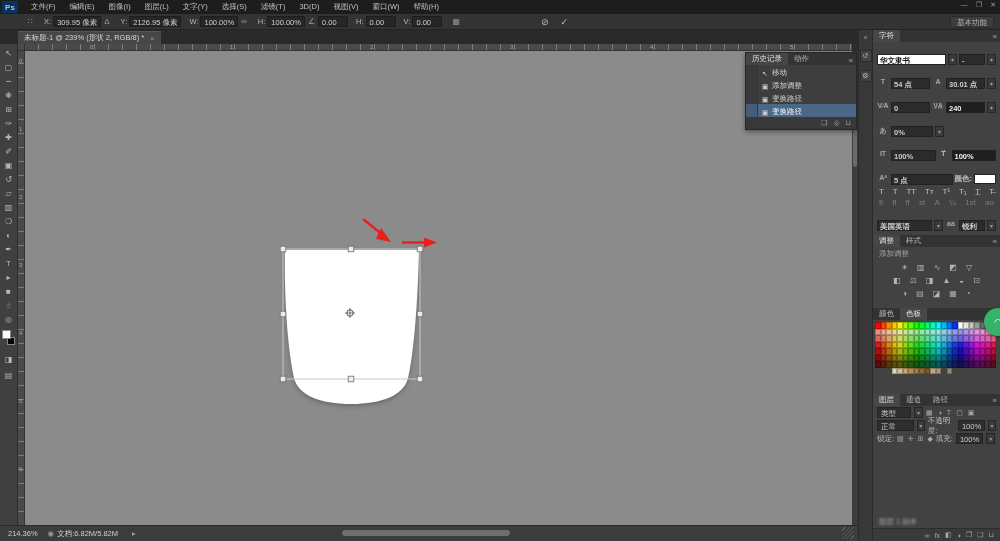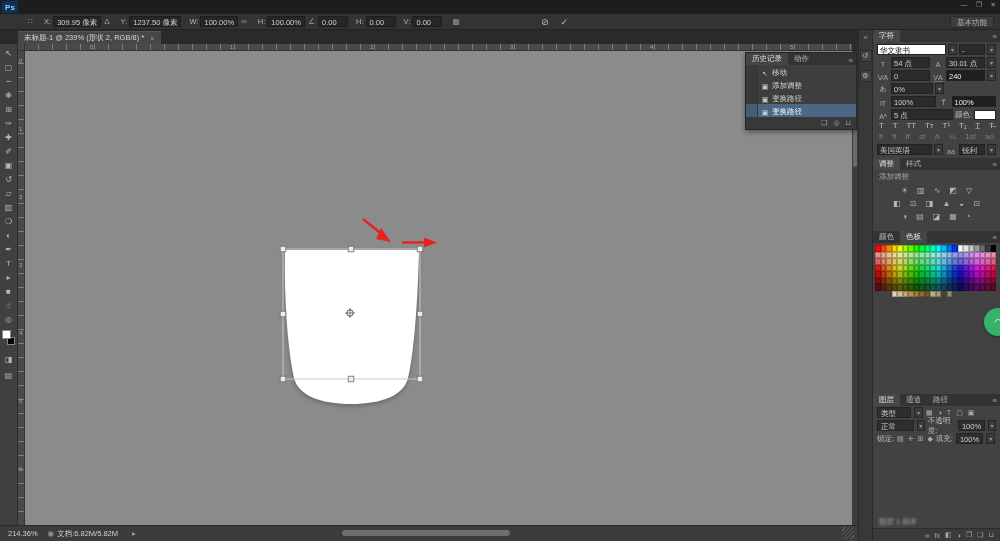--- a/index.html
+++ b/index.html
@@ -47,21 +47,21 @@
   .hicon{width:14px;text-align:center;font-size:7px;color:#cfcfcf;}
   #history-foot{position:absolute;bottom:0;left:0;right:0;height:12px;background:#383838;display:flex;justify-content:flex-end;align-items:center;gap:6px;padding-right:5px;color:#aaa;font-size:7px;}
   
   #dockstrip{left:858px;top:30px;width:14px;height:511px;background:#383838;border-left:1px solid #2a2a2a;display:flex;flex-direction:column;align-items:center;gap:8px;padding-top:3px;}
   .dock-icon{width:12px;height:12px;background:#444;border:1px solid #2c2c2c;color:#bbb;font-size:7px;display:flex;align-items:center;justify-content:center;}
   #rightpanels{left:872px;top:30px;width:128px;height:511px;background:#424242;border-left:1px solid #2a2a2a;}
   .ptabbar{height:12px;background:#333;display:flex;align-items:center;color:#bbb;}
   .ptab{padding:0 6px;height:12px;line-height:12px;}
   .ptab.active{background:#474747;color:#e3e3e3;}
   .pmenu{margin-left:auto;margin-right:3px;color:#999;}
-  .crow{display:flex;align-items:flex-end;height:13px;padding:0 4px;gap:2px;color:#bdbdbd;}
+  .crow{display:flex;align-items:flex-start;height:13px;padding:12px 4px;gap:2px;color:#bdbdbd;font-weight:bold;}
   .cfield{background:#2b2b2b;border:1px solid #222;color:#ccc;height:11px;line-height:9px;padding:1px 2px;flex:1;}
   .cfield.selected{background:#fff;color:#111;}
   .cfield.darkval{background:#1e1e1e;color:#eee;}
   .cdrop{width:9px;height:11px;background:#3a3a3a;border:1px solid #262626;color:#999;font-size:6px;text-align:center;line-height:10px;}
   .cico{color:#a8a8a8;font-size:7px;width:12px;text-align:center;}
   .tbtnrow{display:flex;justify-content:space-between;padding:1px 6px;}
   .tbtn{color:#c0c0c0;font-size:8px;}
   .tbtn.dim{color:#7d7d7d;}
   .icon-row{display:flex;justify-content:center;gap:9px;padding:2px 0;}
   .adj-icon{color:#b5b5b5;font-size:8px;}
@@ -84,34 +84,47 @@
   #corner-grip{position:absolute;left:842px;top:527px;width:12px;height:12px;background:
     repeating-linear-gradient(135deg,transparent 0 2px,#5a5a5a 2px 3px);}
 </style>
 </head>
 <body>
 
 <div id="app">
 
   <div id="menubar" class="abs">
     <div id="pslogo">Ps</div>
+    <div style="display:flex">
+        <span class="menu-item">文件(F)</span>
+        <span class="menu-item">编辑(E)</span>
+        <span class="menu-item">图像(I)</span>
+        <span class="menu-item">图层(L)</span>
+        <span class="menu-item">文字(Y)</span>
+        <span class="menu-item">选择(S)</span>
+        <span class="menu-item">滤镜(T)</span>
+        <span class="menu-item">3D(D)</span>
+        <span class="menu-item">视图(V)</span>
+        <span class="menu-item">窗口(W)</span>
+        <span class="menu-item">帮助(H)</span>
+      </div>
     <div id="winbtns">
         <span class="">—</span>
         <span class="">❐</span>
         <span class="">✕</span>
       </div>
   </div>
 
   <div id="optionsbar" class="abs">
     <span class="ob-icon" style="margin-left:28px">∷</span>
     <span class="ob-label">X:</span>
     <span class="ob-field">309.95 像素</span>
     <span class="ob-icon">Δ</span>
     <span class="ob-label">Y:</span>
-    <span class="ob-field">1237.50 像素</span>
+    <span class="ob-field">2126.95 像素</span>
     <span class="ob-label">W:</span>
     <span class="ob-field">100.00%</span>
     <span class="ob-icon">∞</span>
     <span class="ob-label">H:</span>
     <span class="ob-field">100.00%</span>
     <span class="ob-icon">∠</span>
     <span class="ob-field">0.00</span>
     <span class="ob-label">H:</span>
     <span class="ob-field">0.00</span>
     <span class="ob-label">V:</span>

